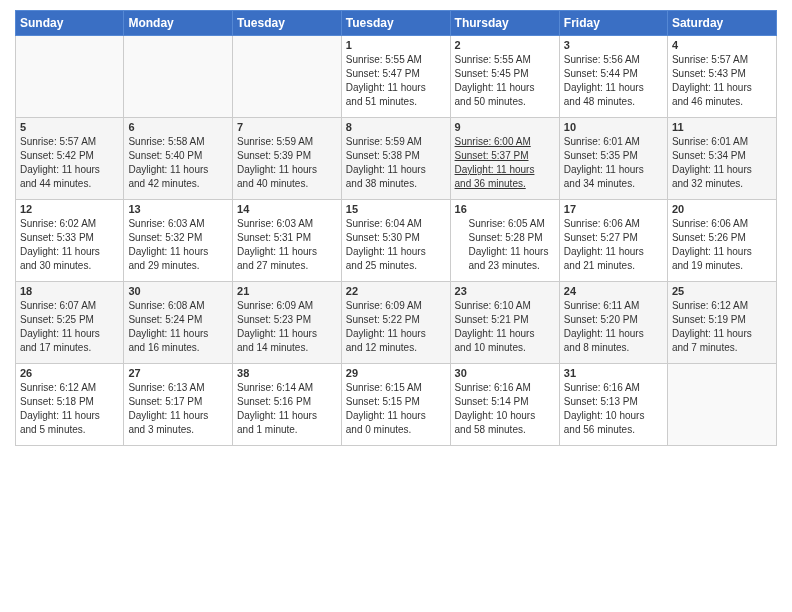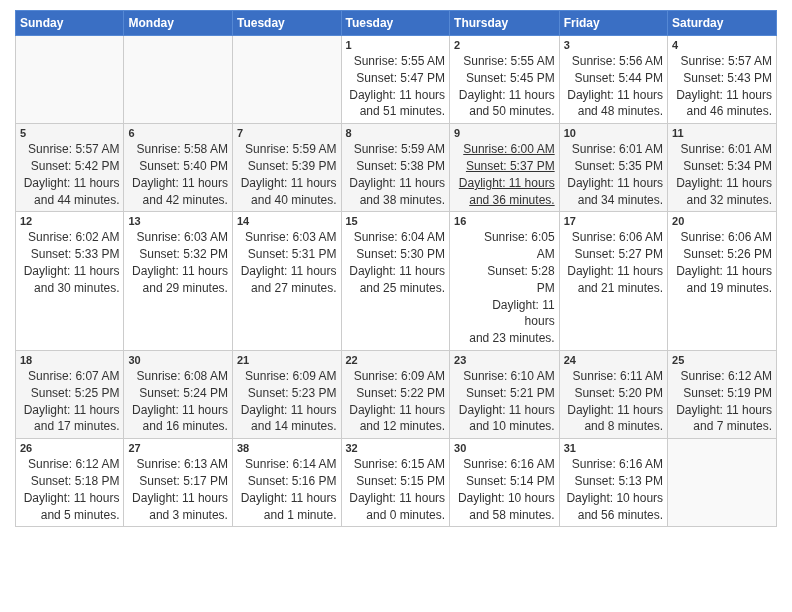--- a/index.html
+++ b/index.html
@@ -65,24 +65,23 @@
       background: #f5f5f5;
     }
     .day-num {
       font-size: 11px;
       font-weight: bold;
       color: #333;
       display: block;
       margin-bottom: 2px;
     }
     .day-info {
-      font-size: 12px;
+      font-size: 10px;
       color: #333;
       line-height: 1.4;
-      text-align: right;
     }
     .empty-cell {
       background: #f9f9f9 !important;
     }
   </style>
 </head>
 <body>
 
 <div class="page">
 
@@ -301,21 +300,21 @@
 and 3 minutes.</div>
           </td>
           <td>
             <span class="day-num">38</span>
             <div class="day-info" style="white-space: pre-line;">Sunrise: 6:14 AM
 Sunset: 5:16 PM
 Daylight: 11 hours
 and 1 minute.</div>
           </td>
           <td>
-            <span class="day-num">32</span>
+            <span class="day-num">29</span>
             <div class="day-info" style="white-space: pre-line;">Sunrise: 6:15 AM
 Sunset: 5:15 PM
 Daylight: 11 hours
 and 0 minutes.</div>
           </td>
           <td>
             <span class="day-num">30</span>
             <div class="day-info" style="white-space: pre-line;">Sunrise: 6:16 AM
 Sunset: 5:14 PM
 Daylight: 10 hours

